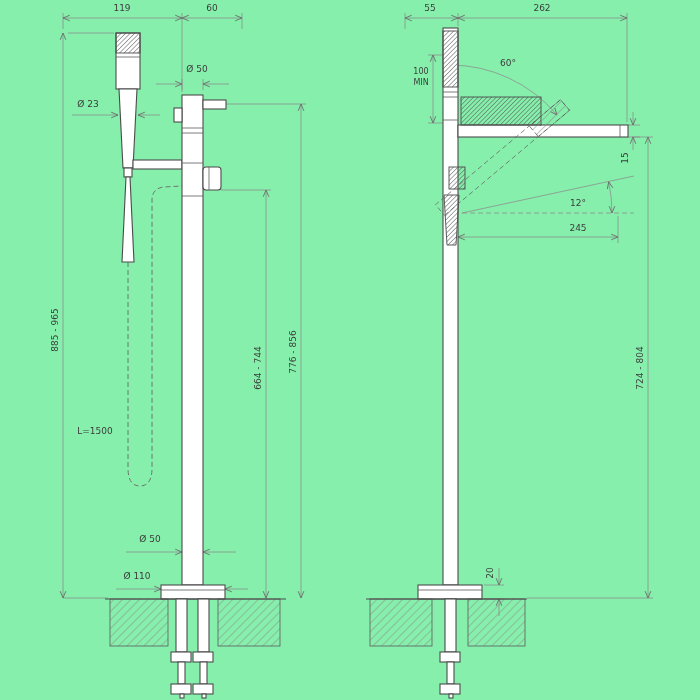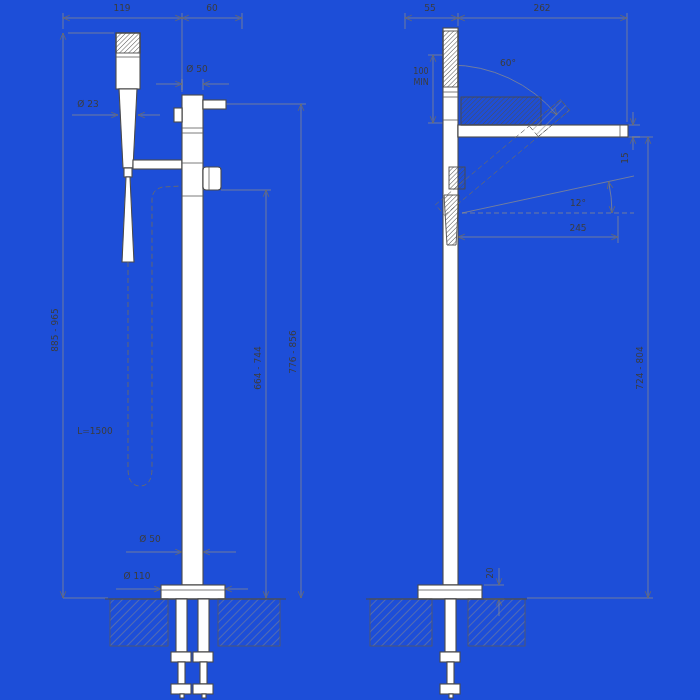--- a/index.html
+++ b/index.html
@@ -1,16 +1,16 @@
 <!DOCTYPE html>
 <html><head>
 <meta charset="utf-8">
 <style>
   html,body{margin:0;padding:0;background:#ffffff;}
-  .canvas{position:relative;width:700px;height:700px;background:#1d4ed8;
+  .canvas{position:relative;width:700px;height:700px;background:#86efac;
           font-family:"DejaVu Sans","Liberation Sans",sans-serif;overflow:hidden;}
   svg{display:block;}
   .ol{fill:#ffffff;stroke:#4b4b4b;stroke-width:1.1;}
   .thin2{fill:none;stroke:#5a5a5a;stroke-width:.8;}
   .dim line,.dim path{stroke:#8c8c8c;stroke-width:.75;fill:none;}
   .dimA{marker-start:url(#arr);marker-end:url(#arr);}
   .dimE{marker-end:url(#arr);}
   .hose{fill:none;stroke:#6a6a6a;stroke-width:.9;stroke-dasharray:5 3;}
   .hatch{fill:url(#hatchP);stroke:#5a5a5a;stroke-width:.8;}
   .hatchD{fill:url(#hatchDP);stroke:#4b4b4b;stroke-width:.9;}

